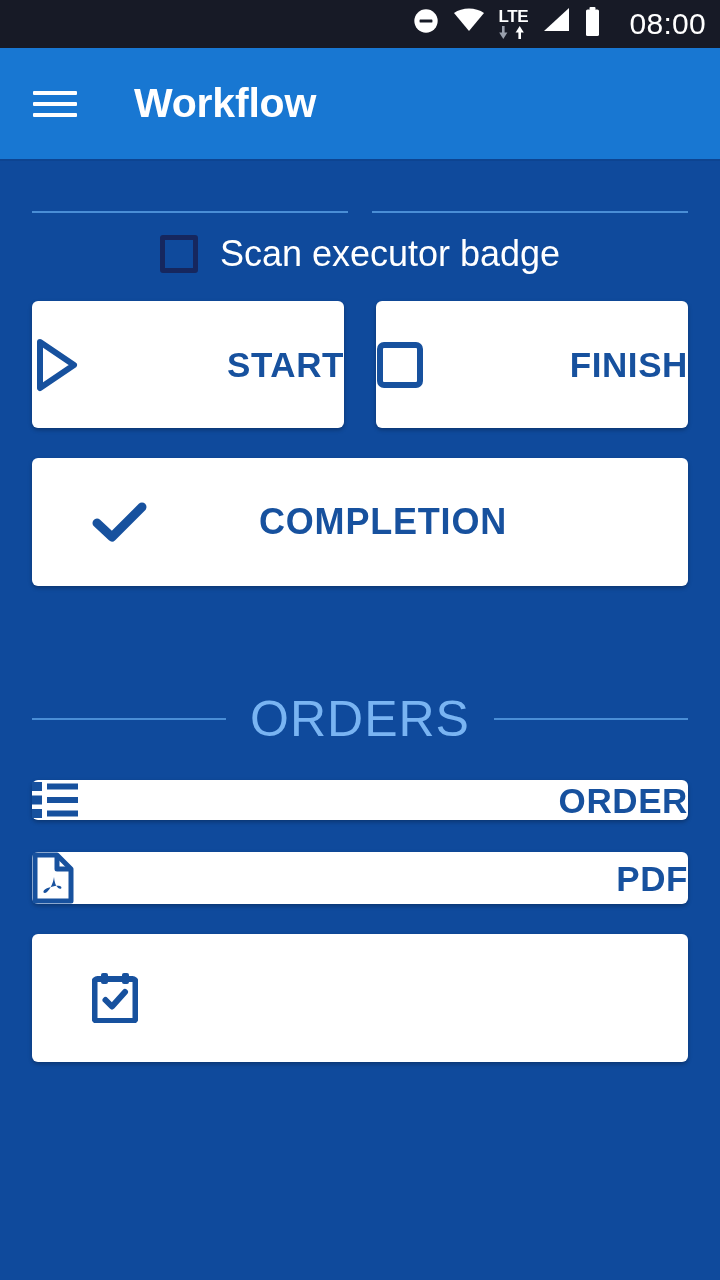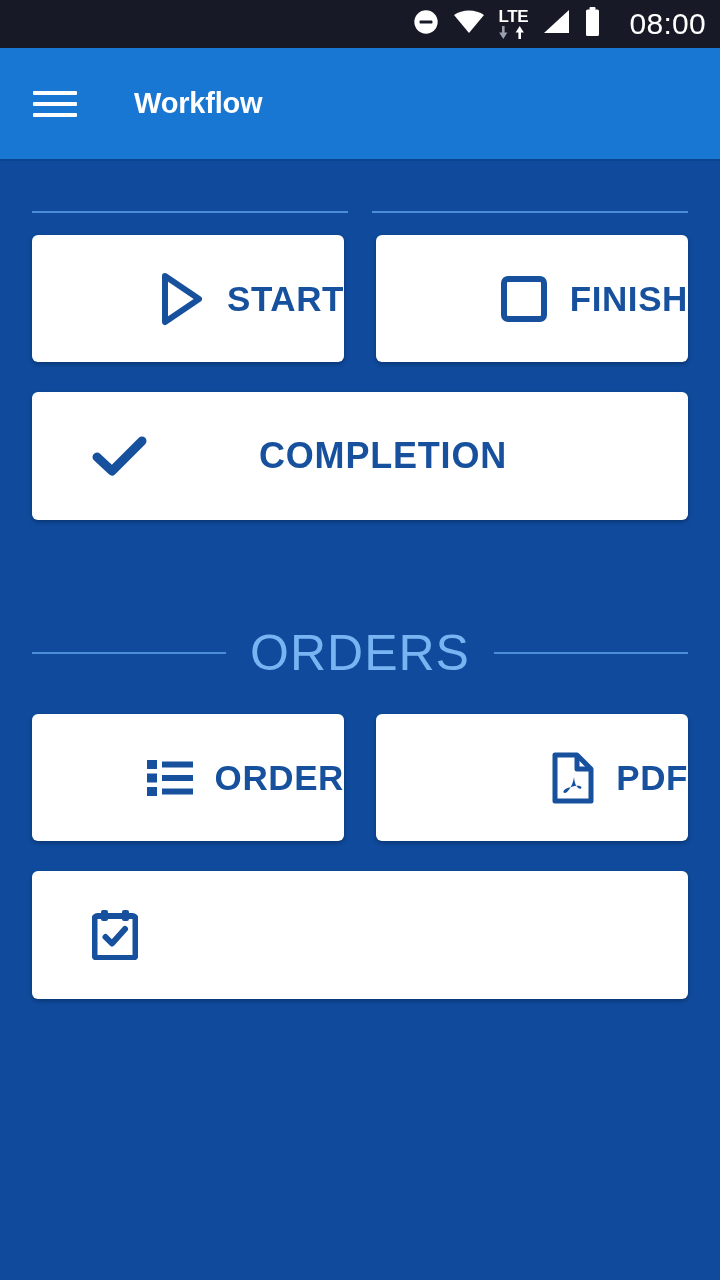--- a/index.html
+++ b/index.html
@@ -21,21 +21,20 @@
     background: #171a26;
     display: flex;
     align-items: center;
     justify-content: flex-end;
     padding-right: 14px;
     box-sizing: border-box;
     gap: 12px;
   }
   .status-icons {
     display: flex;
-    align-items: center;
     gap: 13px;
   }
   .sb-icon { display: block; }
   .status-time {
     color: #ffffff;
     font-size: 30px;
     font-weight: 400;
     letter-spacing: 0.3px;
     line-height: 1;
     margin-left: 16px;
@@ -78,21 +77,21 @@
   }
   .hamburger span {
     display: block;
     height: 4px;
     width: 100%;
     background: #ffffff;
     border-radius: 1px;
   }
   .app-title {
     color: #ffffff;
-    font-size: 29px;
+    font-size: 41px;
     font-weight: 700;
     margin-left: 57px;
     letter-spacing: -0.2px;
     line-height: 1;
   }
 
   
   .content {
     padding: 0 32px;
     box-sizing: border-box;
@@ -158,21 +157,21 @@
     border-radius: 6px;
     box-shadow: 0 2px 4px rgba(0,0,0,0.28);
     display: flex;
     align-items: center;
     cursor: pointer;
     box-sizing: border-box;
   }
   .card-btn.half {
     flex: 1 1 0;
     height: 127px;
-    justify-content: flex-end;
+    justify-content: space-between;
     gap: 22px;
   }
   .card-btn.full {
     width: 100%;
     height: 128px;
     margin-top: 30px;
     padding-left: 60px;
     box-sizing: border-box;
     gap: 0;
   }
@@ -257,20 +256,24 @@
   <div class="app-title">Workflow</div>
 </div>
 
 <div class="content">
 
   <div class="section-header">
     <div class="rule"></div>
     <div class="rule"></div>
   </div>
 
+  <div class="checkbox-row">
+    <div class="checkbox-box"></div>
+    <div class="checkbox-label">Scan executor badge</div>
+  </div>
 
   <div class="btn-row">
 
     <div class="card-btn half">
       <span class="icon-wrap">
         <svg width="48" height="54" viewBox="0 0 48 54">
           <path d="M8 4 L 42 27 L 8 50 Z" fill="none" stroke="#17519e" stroke-width="6" stroke-linejoin="round"></path>
         </svg>
       </span>
       <span class="label">START</span>
@@ -295,21 +298,21 @@
     </span>
     <span class="label">COMPLETION</span>
   </div>
 
   <div class="section-header" style="margin-top:108px;">
     <div class="rule"></div>
     <div class="section-title">ORDERS</div>
     <div class="rule"></div>
   </div>
 
-  <div class="btn-row" style="margin-top:36px;">
+  <div class="btn-row" style="margin-top:36px;flex-direction:column;">
 
     <div class="card-btn half">
       <span class="icon-wrap">
         <svg width="46" height="40" viewBox="0 0 46 40">
           <g fill="#17519e">
             <rect x="0" y="2" width="10" height="9"></rect>
             <rect x="15" y="3.5" width="31" height="6"></rect>
             <rect x="0" y="15.5" width="10" height="9"></rect>
             <rect x="15" y="17" width="31" height="6"></rect>
             <rect x="0" y="29" width="10" height="9"></rect>

